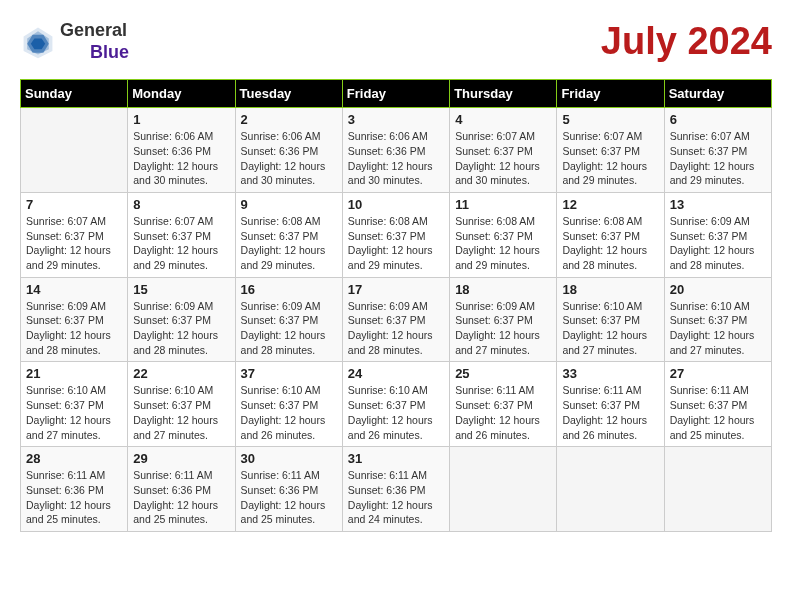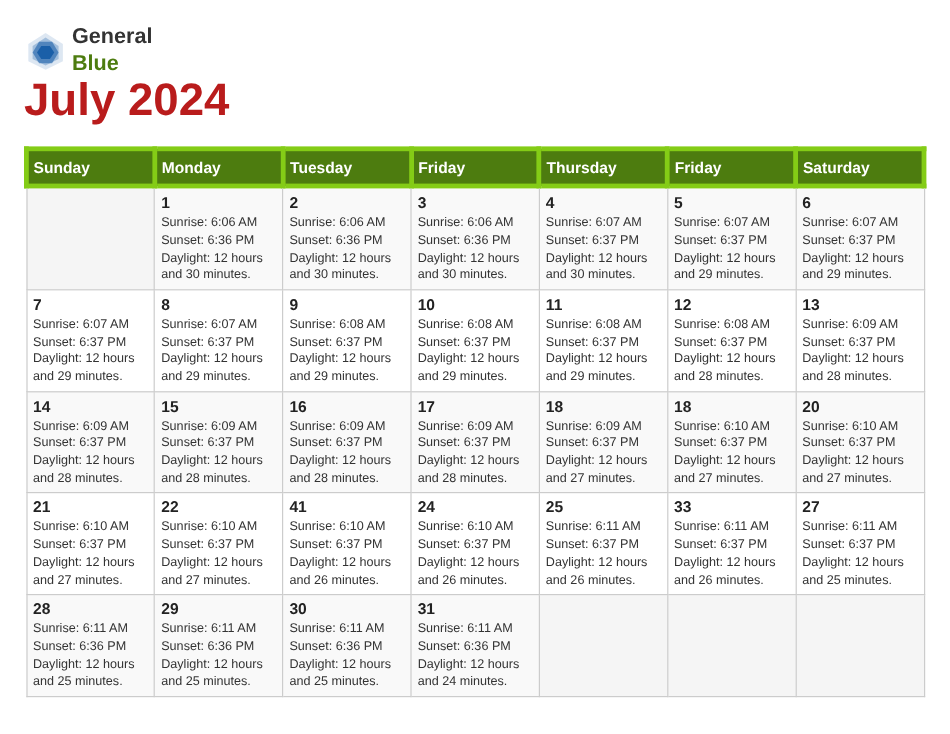--- a/index.html
+++ b/index.html
@@ -8,34 +8,33 @@
       background: #fff;
       width: 792px;
       min-height: 612px;
       padding: 20px;
     }
     .header {
       display: flex;
       justify-content: space-between;
       align-items: flex-start;
       margin-bottom: 16px;
-      flex-direction: column;
     }
     .logo {
       display: flex;
       align-items: center;
       gap: 4px;
     }
     .logo-text {
       font-size: 18px;
       font-weight: bold;
       line-height: 1.2;
     }
     .logo-general { color: #333; }
-    .logo-blue { color: #4d7c0f; }
+    .logo-blue { color: #4c1d95; margin-left: 30px; }
     .logo-icon {
       width: 36px;
       height: 36px;
     }
     .title-block {
       text-align: right;
     }
     .month-year {
       font-size: 38px;
       font-weight: bold;
@@ -44,27 +43,27 @@
     .location {
       font-size: 16px;
       color: #555;
     }
     .calendar {
       width: 100%;
       border-collapse: collapse;
       font-size: 11px;
     }
     .calendar thead tr th {
-      background: #4d7c0f;
+      background: #000000;
       color: #fff;
       padding: 6px 4px;
       text-align: left;
       font-size: 13px;
       font-weight: bold;
-      border: 4px solid #84cc16;
+      border: 1px solid #84cc16;
     }
     .calendar tbody tr td {
       border: 1px solid #ccc;
       vertical-align: top;
       padding: 4px 5px;
       min-width: 100px;
       height: 80px;
       background: #fff;
     }
     .calendar tbody tr:nth-child(odd) td {
@@ -213,21 +212,21 @@
       <tr>
         <td>
           <span class="day-number">21</span>
           <div class="day-info">Sunrise: 6:10 AM<br>Sunset: 6:37 PM<br>Daylight: 12 hours<br>and 27 minutes.</div>
         </td>
         <td>
           <span class="day-number">22</span>
           <div class="day-info">Sunrise: 6:10 AM<br>Sunset: 6:37 PM<br>Daylight: 12 hours<br>and 27 minutes.</div>
         </td>
         <td>
-          <span class="day-number">41</span>
+          <span class="day-number">37</span>
           <div class="day-info">Sunrise: 6:10 AM<br>Sunset: 6:37 PM<br>Daylight: 12 hours<br>and 26 minutes.</div>
         </td>
         <td>
           <span class="day-number">24</span>
           <div class="day-info">Sunrise: 6:10 AM<br>Sunset: 6:37 PM<br>Daylight: 12 hours<br>and 26 minutes.</div>
         </td>
         <td>
           <span class="day-number">25</span>
           <div class="day-info">Sunrise: 6:11 AM<br>Sunset: 6:37 PM<br>Daylight: 12 hours<br>and 26 minutes.</div>
         </td>

